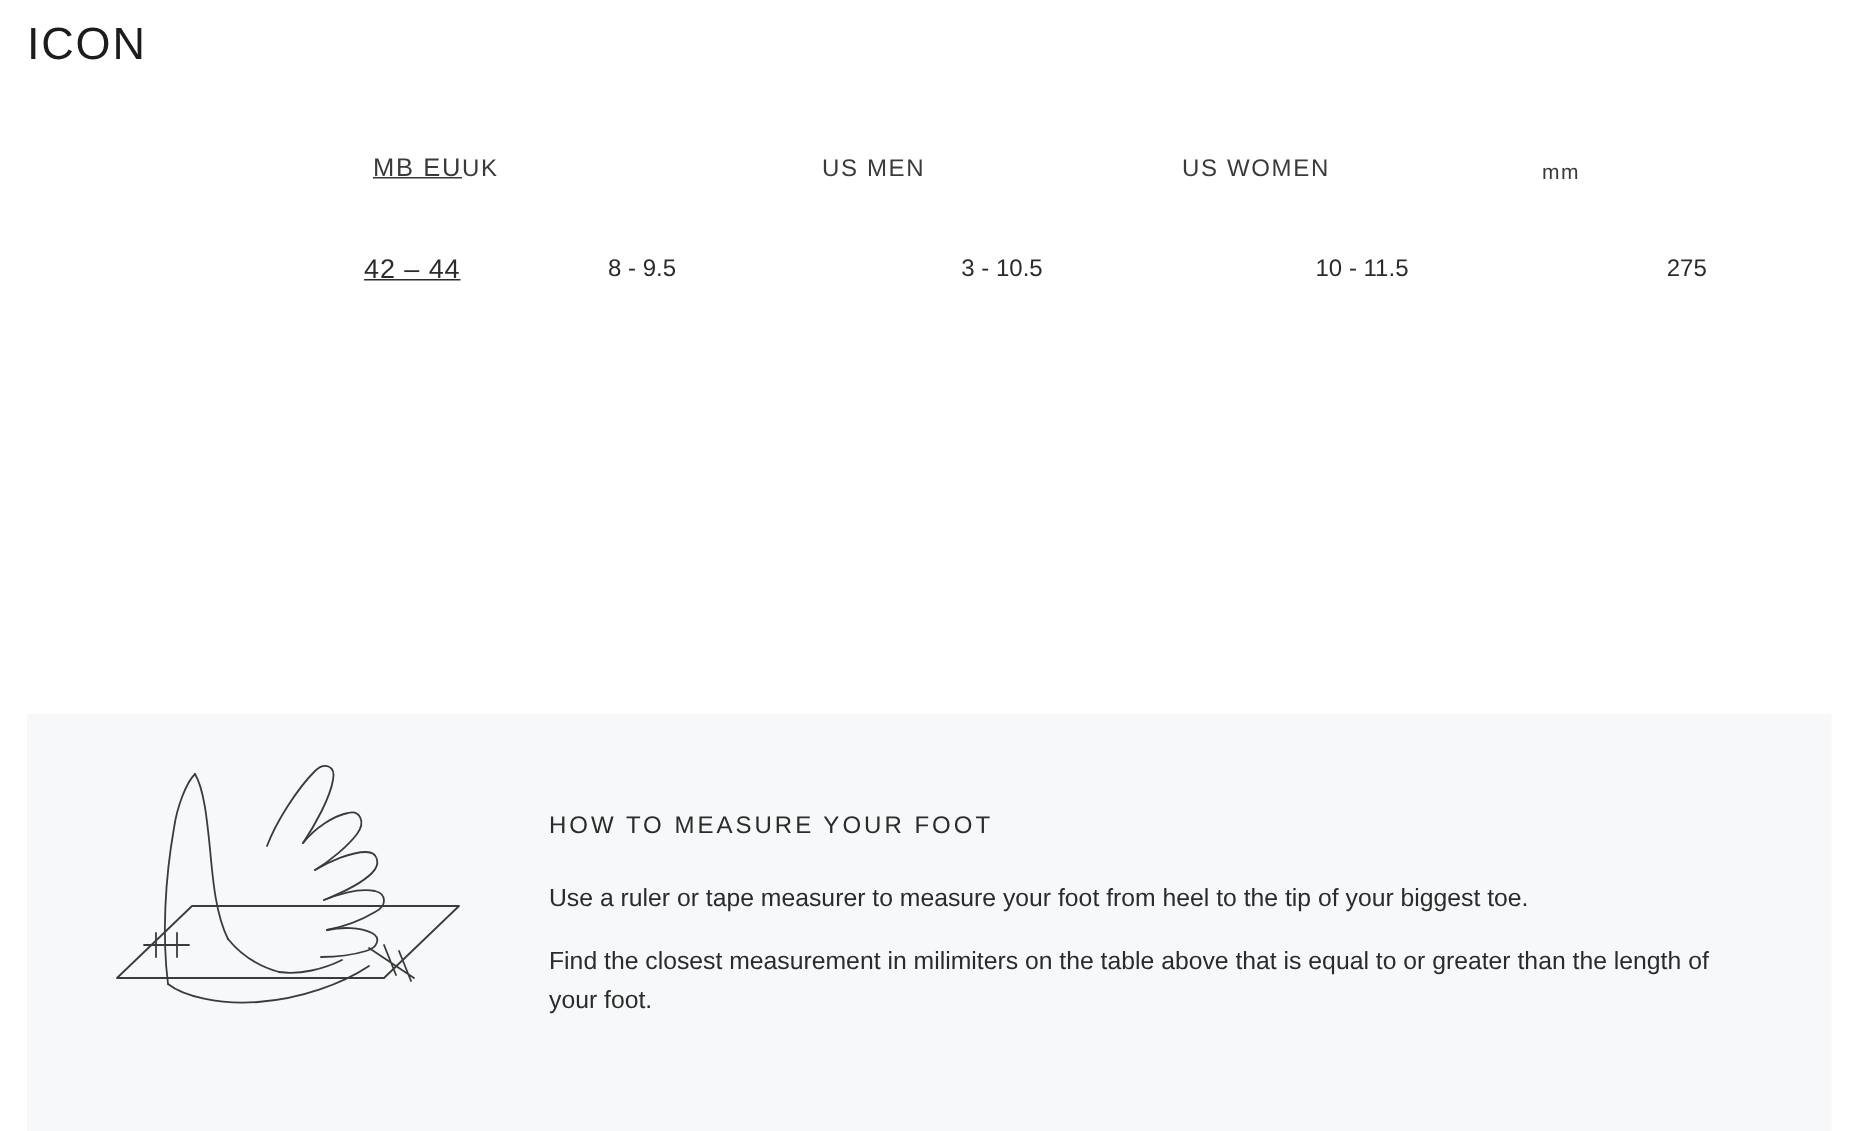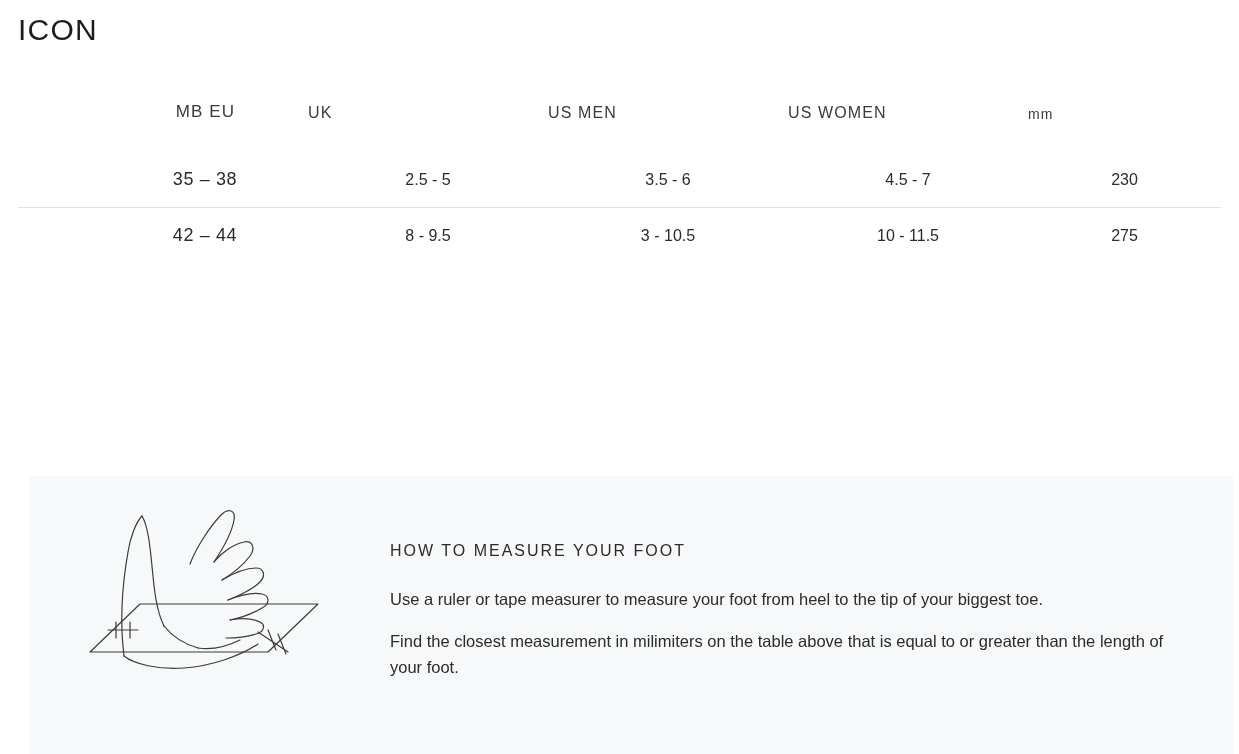--- a/index.html
+++ b/index.html
@@ -49,22 +49,23 @@
     font-weight: 400;
     font-size: 16px;
     letter-spacing: 1.1px;
     color: #3a3a3a;
     padding: 0 0 30px 0;
     text-align: left;
     vertical-align: bottom;
   }
   .size-table th.col-eu,
   .size-table td.col-eu {
-    text-align: center;
+    text-align: right;
     padding-left: 85px;
+    text-decoration: underline;
   }
   .size-table th.col-eu {
     font-size: 17px;
   }
   .size-table th.col-mm {
     font-size: 14px;
     letter-spacing: 1px;
   }
   .size-table td {
     font-size: 16px;
@@ -82,29 +83,28 @@
     letter-spacing: 0.6px;
   }
   .col-w-eu { width: 290px; }
   .col-w-uk { width: 240px; }
   .col-w-usm { width: 240px; }
   .col-w-usw { width: 240px; }
   .col-w-mm { width: 193px; }
   
   .measure-panel {
     position: absolute;
-    left: 30px;
+    left: 18px;
     top: 466px;
     width: 1203px;
     height: 278px;
     background: #f7f8f9;
     box-sizing: border-box;
     display: flex;
     align-items: flex-start;
-    gap: 12px;
   }
   .diagram {
     width: 340px;
     flex: 0 0 340px;
     padding: 28px 0 0 42px;
     box-sizing: border-box;
   }
   .measure-text {
     padding: 66px 40px 0 8px;
     box-sizing: border-box;
@@ -143,27 +143,20 @@
       <tr>
         <th class="col-eu">MB EU</th>
         <th>UK</th>
         <th>US MEN</th>
         <th>US WOMEN</th>
         <th class="col-mm">mm</th>
       </tr>
     </thead>
     <tbody>
       <tr>
-        <td class="col-eu">35 – 38</td>
-        <td>2.5 - 5</td>
-        <td>3.5 - 6</td>
-        <td>4.5 - 7</td>
-        <td>230</td>
-      </tr>
-      <tr>
         <td class="col-eu">42 – 44</td>
         <td>8 - 9.5</td>
         <td>3 - 10.5</td>
         <td>10 - 11.5</td>
         <td>275</td>
       </tr>
     </tbody>
   </table>
 
   <div class="measure-panel">

